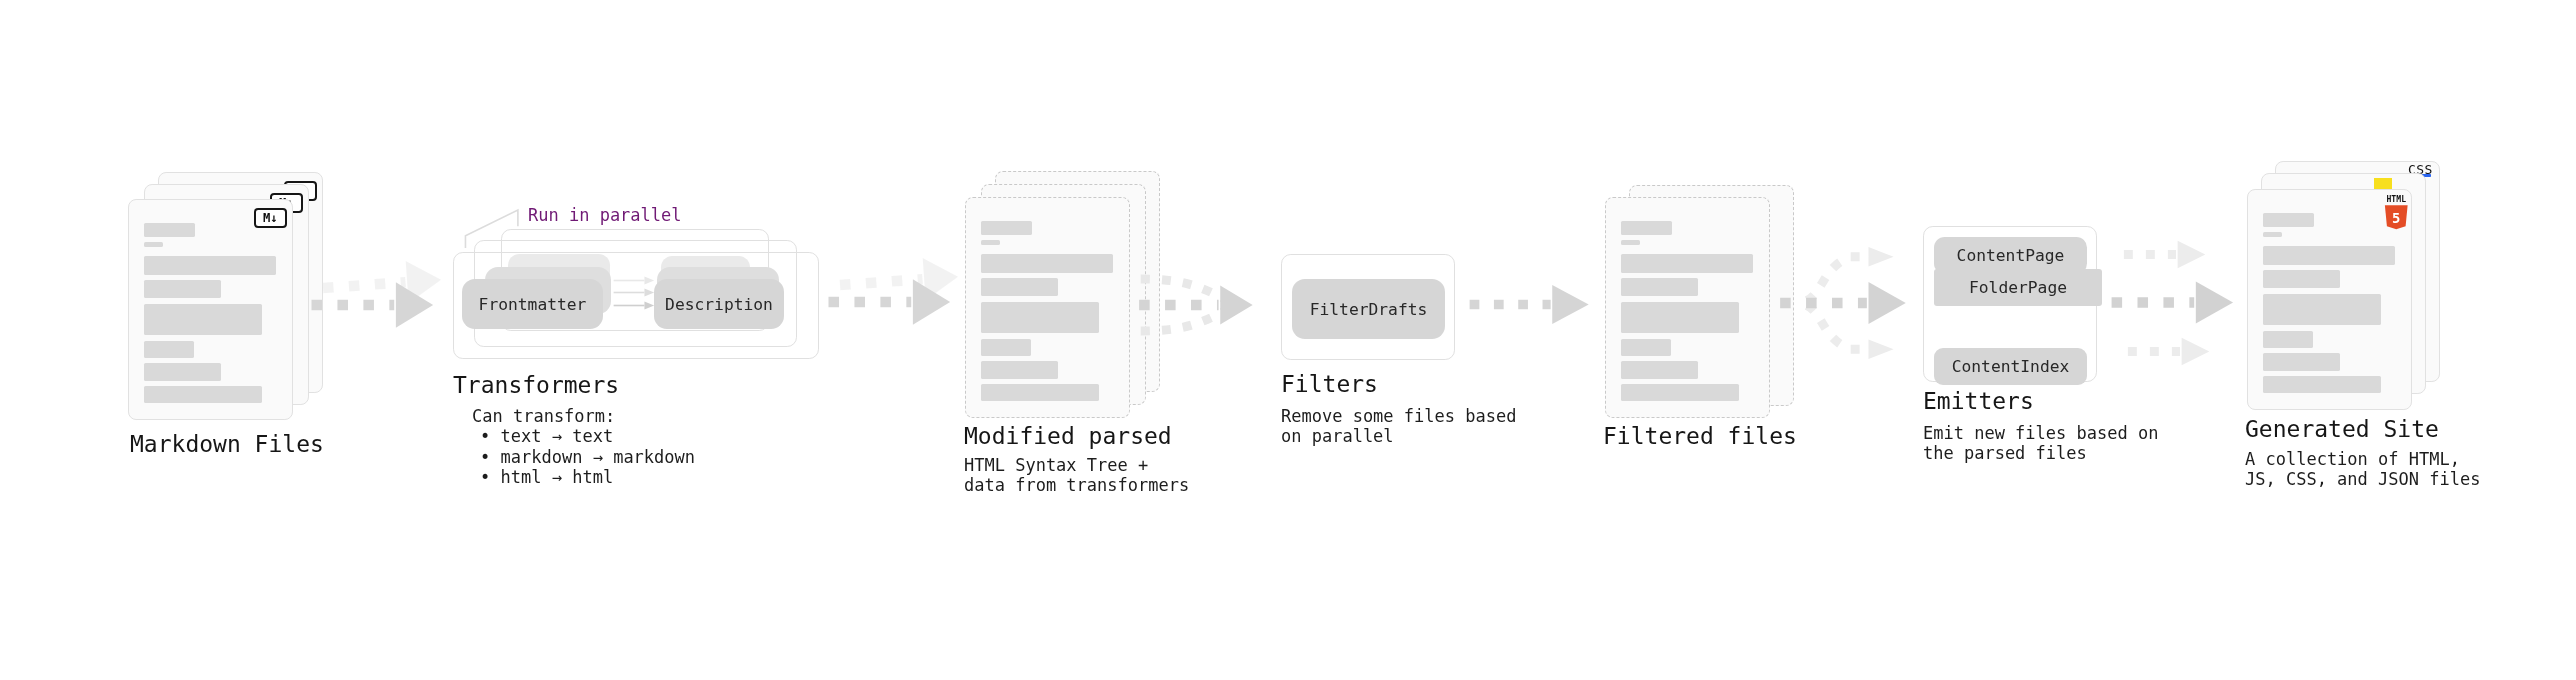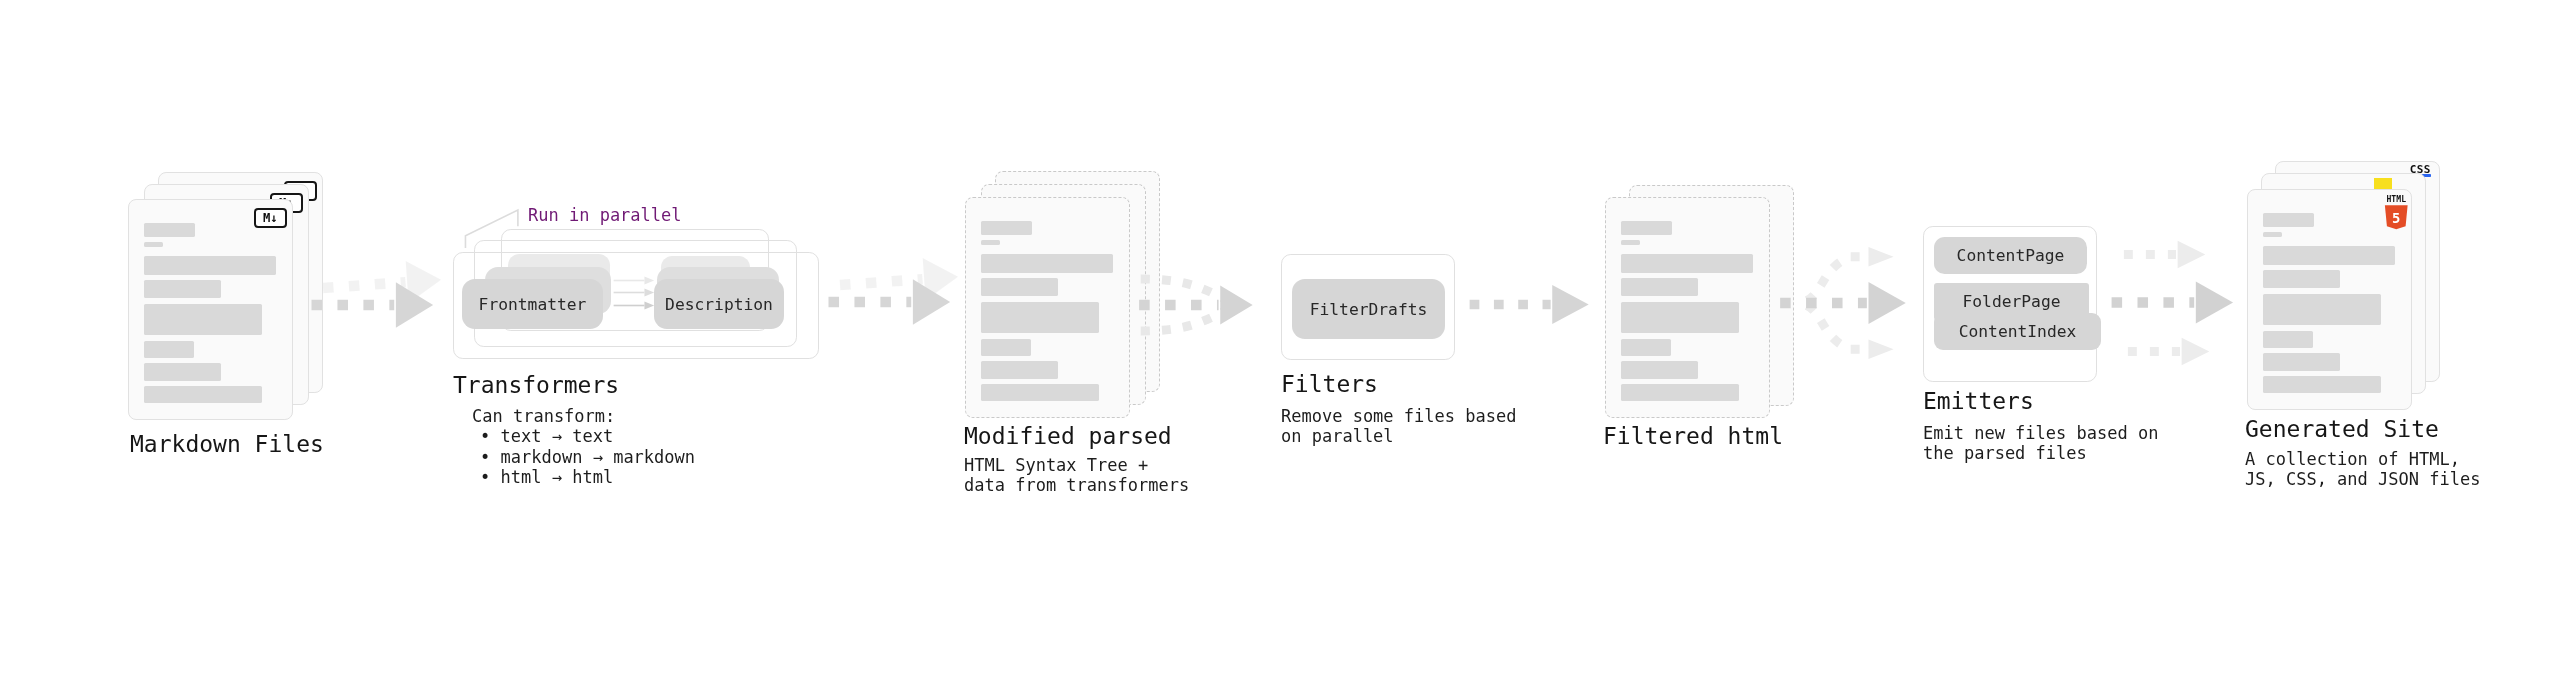--- a/index.html
+++ b/index.html
@@ -31,21 +31,21 @@
         justify-content:center;font-size:16.3px;color:#282828;white-space:nowrap;}
   .ghost1{background:#dedede;}
   .ghost2{background:#eaeaea;}
   .annotation{position:absolute;font-size:17px;color:#701a75;white-space:nowrap;}
   
   .md-badge{position:absolute;width:32.5px;height:19.5px;background:#ffffff;border:2.4px solid #161616;
             border-radius:4.1px;box-sizing:border-box;display:flex;align-items:center;justify-content:center;
             font-size:12.2px;font-weight:700;color:#111;}
   .js-badge{position:absolute;width:18px;height:10.6px;background:#f7df1e;}
   .css-badge{position:absolute;width:24.4px;text-align:center;}
-  .css-badge-text{font-size:11px;font-weight:700;color:#111;line-height:7.3px;letter-spacing:0.4px;}
+  .css-badge-text{font-size:13px;font-weight:400;color:#111;line-height:7.3px;letter-spacing:0.4px;}
   .css-badge-bar{height:3.3px;width:21px;margin:0.8px auto 0;background:#2965f1;border-radius:0.8px;}
 </style>
 </head>
 <body>
 
 <div id="canvas">
 
   <div>
     <div class="card" style="left:158px;top:172px;">
       <div class="md-badge" style="left:125px;top:8.1px;">M↓</div>
@@ -177,37 +177,37 @@
         <div class="bar"></div>
           <div class="bar"></div>
           <div class="bar"></div>
           <div class="bar"></div>
           <div class="bar"></div>
           <div class="bar"></div>
           <div class="bar"></div>
           <div class="bar"></div>
       </div>
     </div>
-    <div class="stage-label" style="left:1603px;top:423px;">Filtered html</div>
+    <div class="stage-label" style="left:1603px;top:423px;">Filtered files</div>
   </div>
 
   <svg class="abs" width="142" height="154" style="left:1776px;top:226px;" viewBox="0 0 175 190">
     <path d="M38,92 C58,82 58,50 92,38 L112,38" stroke="#ececec" stroke-width="11" stroke-dasharray="11 15" fill="none"></path>
     <polygon points="114,26 145,38 114,50" fill="#ececec"></polygon>
     <path d="M38,98 C58,108 58,140 92,152 L112,152" stroke="#ececec" stroke-width="11" stroke-dasharray="11 15" fill="none"></path>
     <polygon points="114,140 145,152 114,164" fill="#ececec"></polygon>
     <line x1="5" y1="95" x2="112" y2="95" stroke="#d3d3d3" stroke-width="13" stroke-dasharray="13 19"></line>
     <polygon points="114,69 160,95 114,121" fill="#d3d3d3"></polygon>
   </svg>
 
   <div>
     <div class="panel filled" style="left:1923px;top:226px;width:174px;height:156px;"></div>
     <div class="pill" style="left:1934px;top:237px;width:153px;height:37px;border-radius:10.6px;">ContentPage</div>
-    <div class="pill" style="left:1934px;top:283px;width:155px;height:37px;border-radius:3px;">FolderPage</div>
-    <div class="pill" style="left:1934px;top:313px;width:167px;height:37px;border-radius:9px;">ContentIndex</div>
+    <div class="pill" style="left:1934px;top:269px;width:168px;height:37px;border-radius:3px;">FolderPage</div>
+    <div class="pill" style="left:1934px;top:348px;width:153px;height:37px;border-radius:9px;">ContentIndex</div>
     <div class="stage-label" style="left:1923px;top:388px;">Emitters</div>
     <div class="stage-desc" style="left:1923px;top:423px;">
       <div>Emit new files based on</div>
       <div>the parsed files</div>
     </div>
   </div>
 
   <svg class="abs" width="114" height="57" style="left:2119px;top:226px;" viewBox="0 0 140 70">
     <line x1="6" y1="35" x2="70" y2="35" stroke="#ececec" stroke-width="11" stroke-dasharray="11 16"></line>
     <polygon points="72,18 106,35 72,52" fill="#ececec"></polygon>

